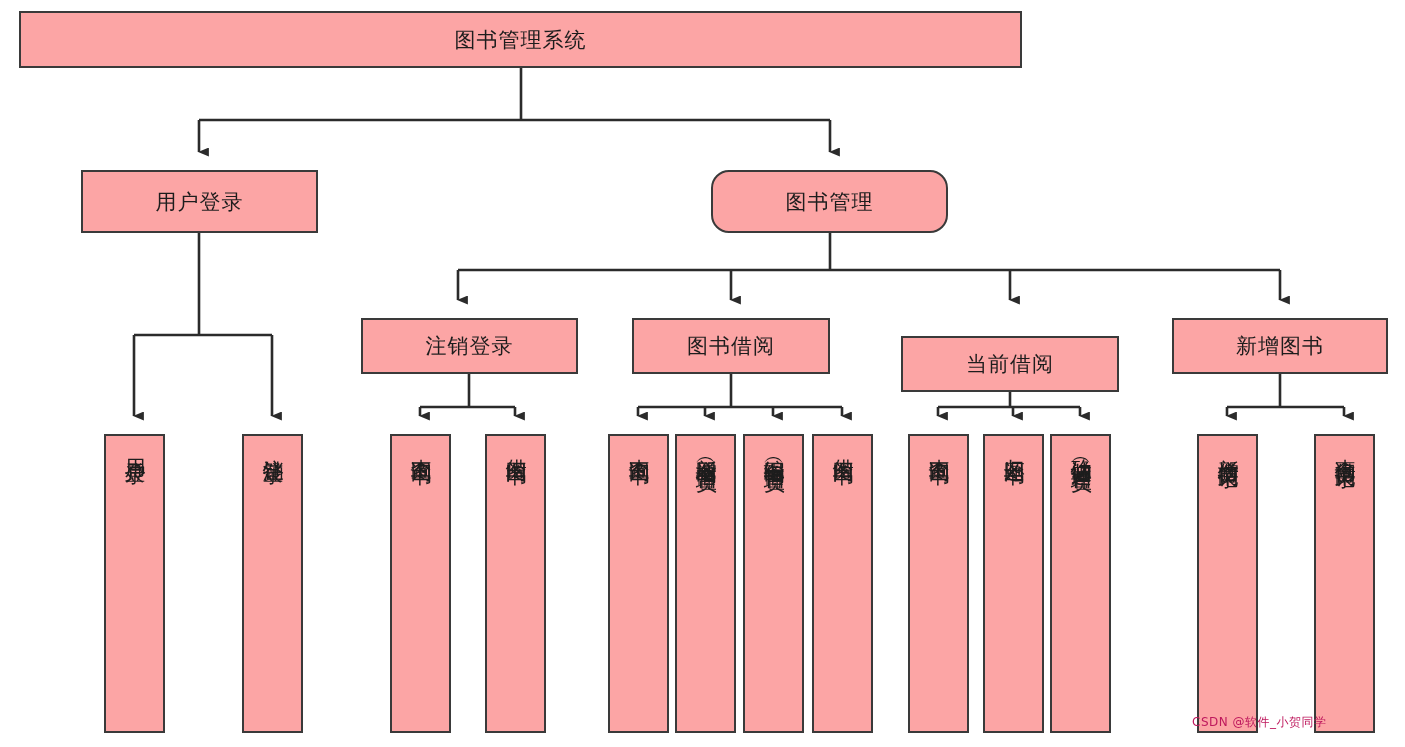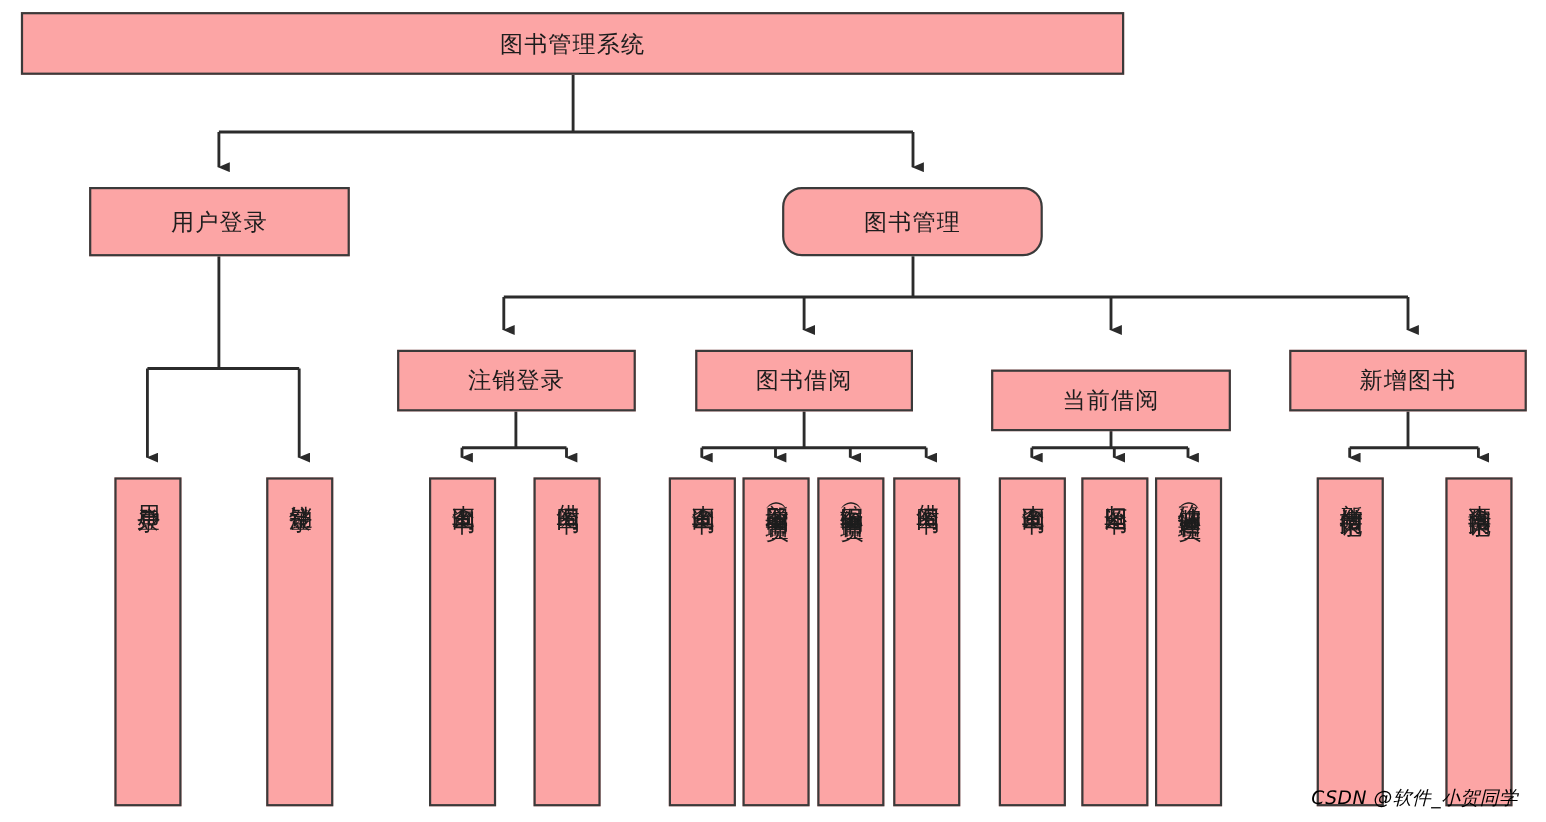--- a/index.html
+++ b/index.html
@@ -47,25 +47,24 @@
   .node.vert .vtext {
     writing-mode: vertical-rl;
     text-orientation: upright;
     font-size: 21px;
     line-height: 1.32;
     letter-spacing: 2px;
     white-space: nowrap;
   }
   .watermark {
     position: absolute;
-    font-size: 17px;
-    color: #000000;
+    font-size: 12px;
+    color: #be185d;
     white-space: nowrap;
     letter-spacing: 0.5px;
-    font-style: italic;
   }
 </style>
 </head>
 <body>
 
 <div id="canvas">
 
   <svg id="wires" viewBox="0 0 1405 747" xmlns="http://www.w3.org/2000/svg">
     <defs>
       <marker id="arrow" viewBox="0 0 10 12" refX="5" refY="11" markerWidth="9" markerHeight="11" orient="auto-start-reverse" markerUnits="userSpaceOnUse">

